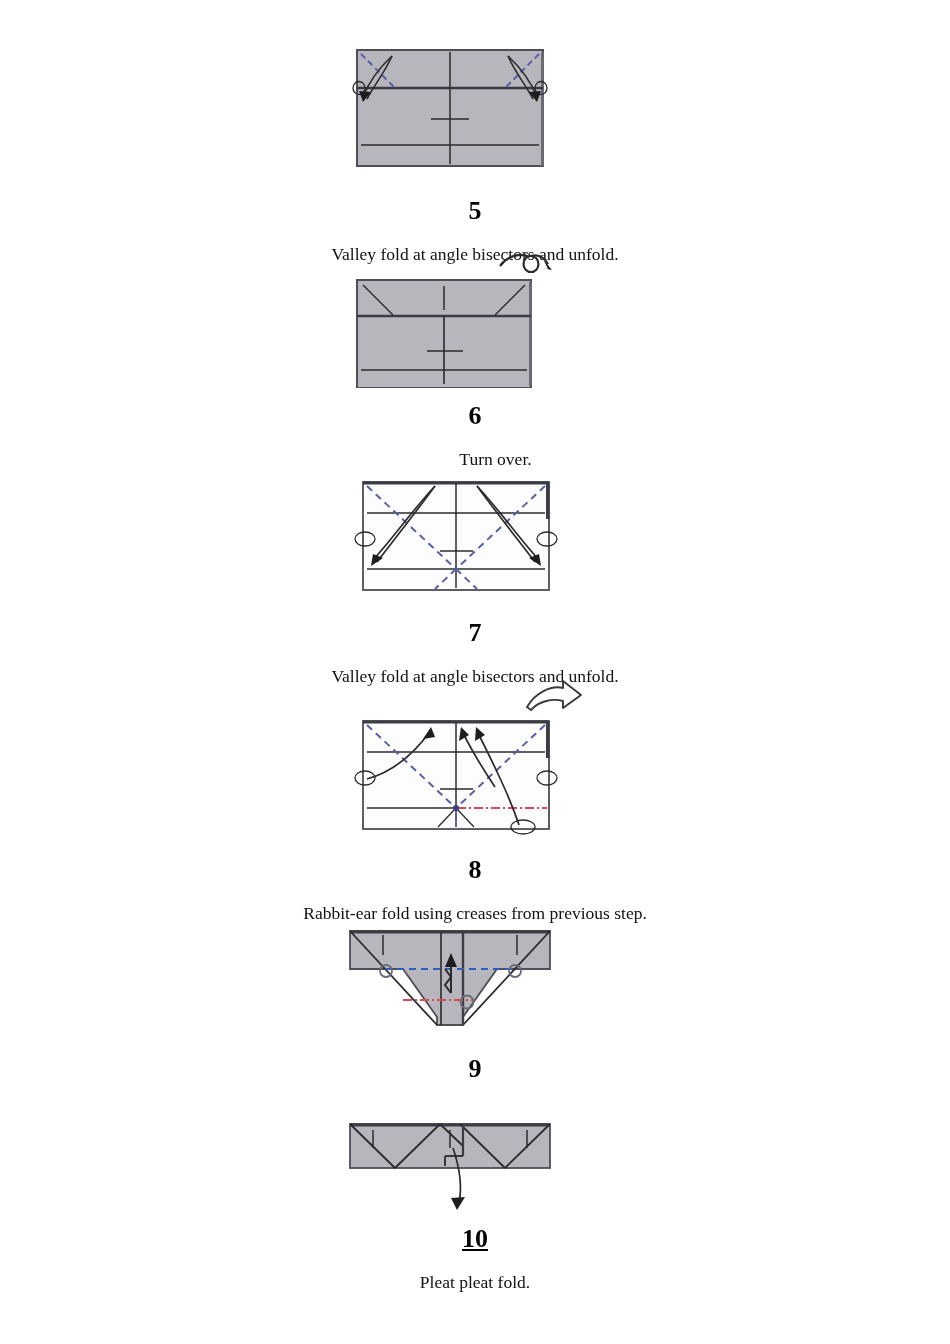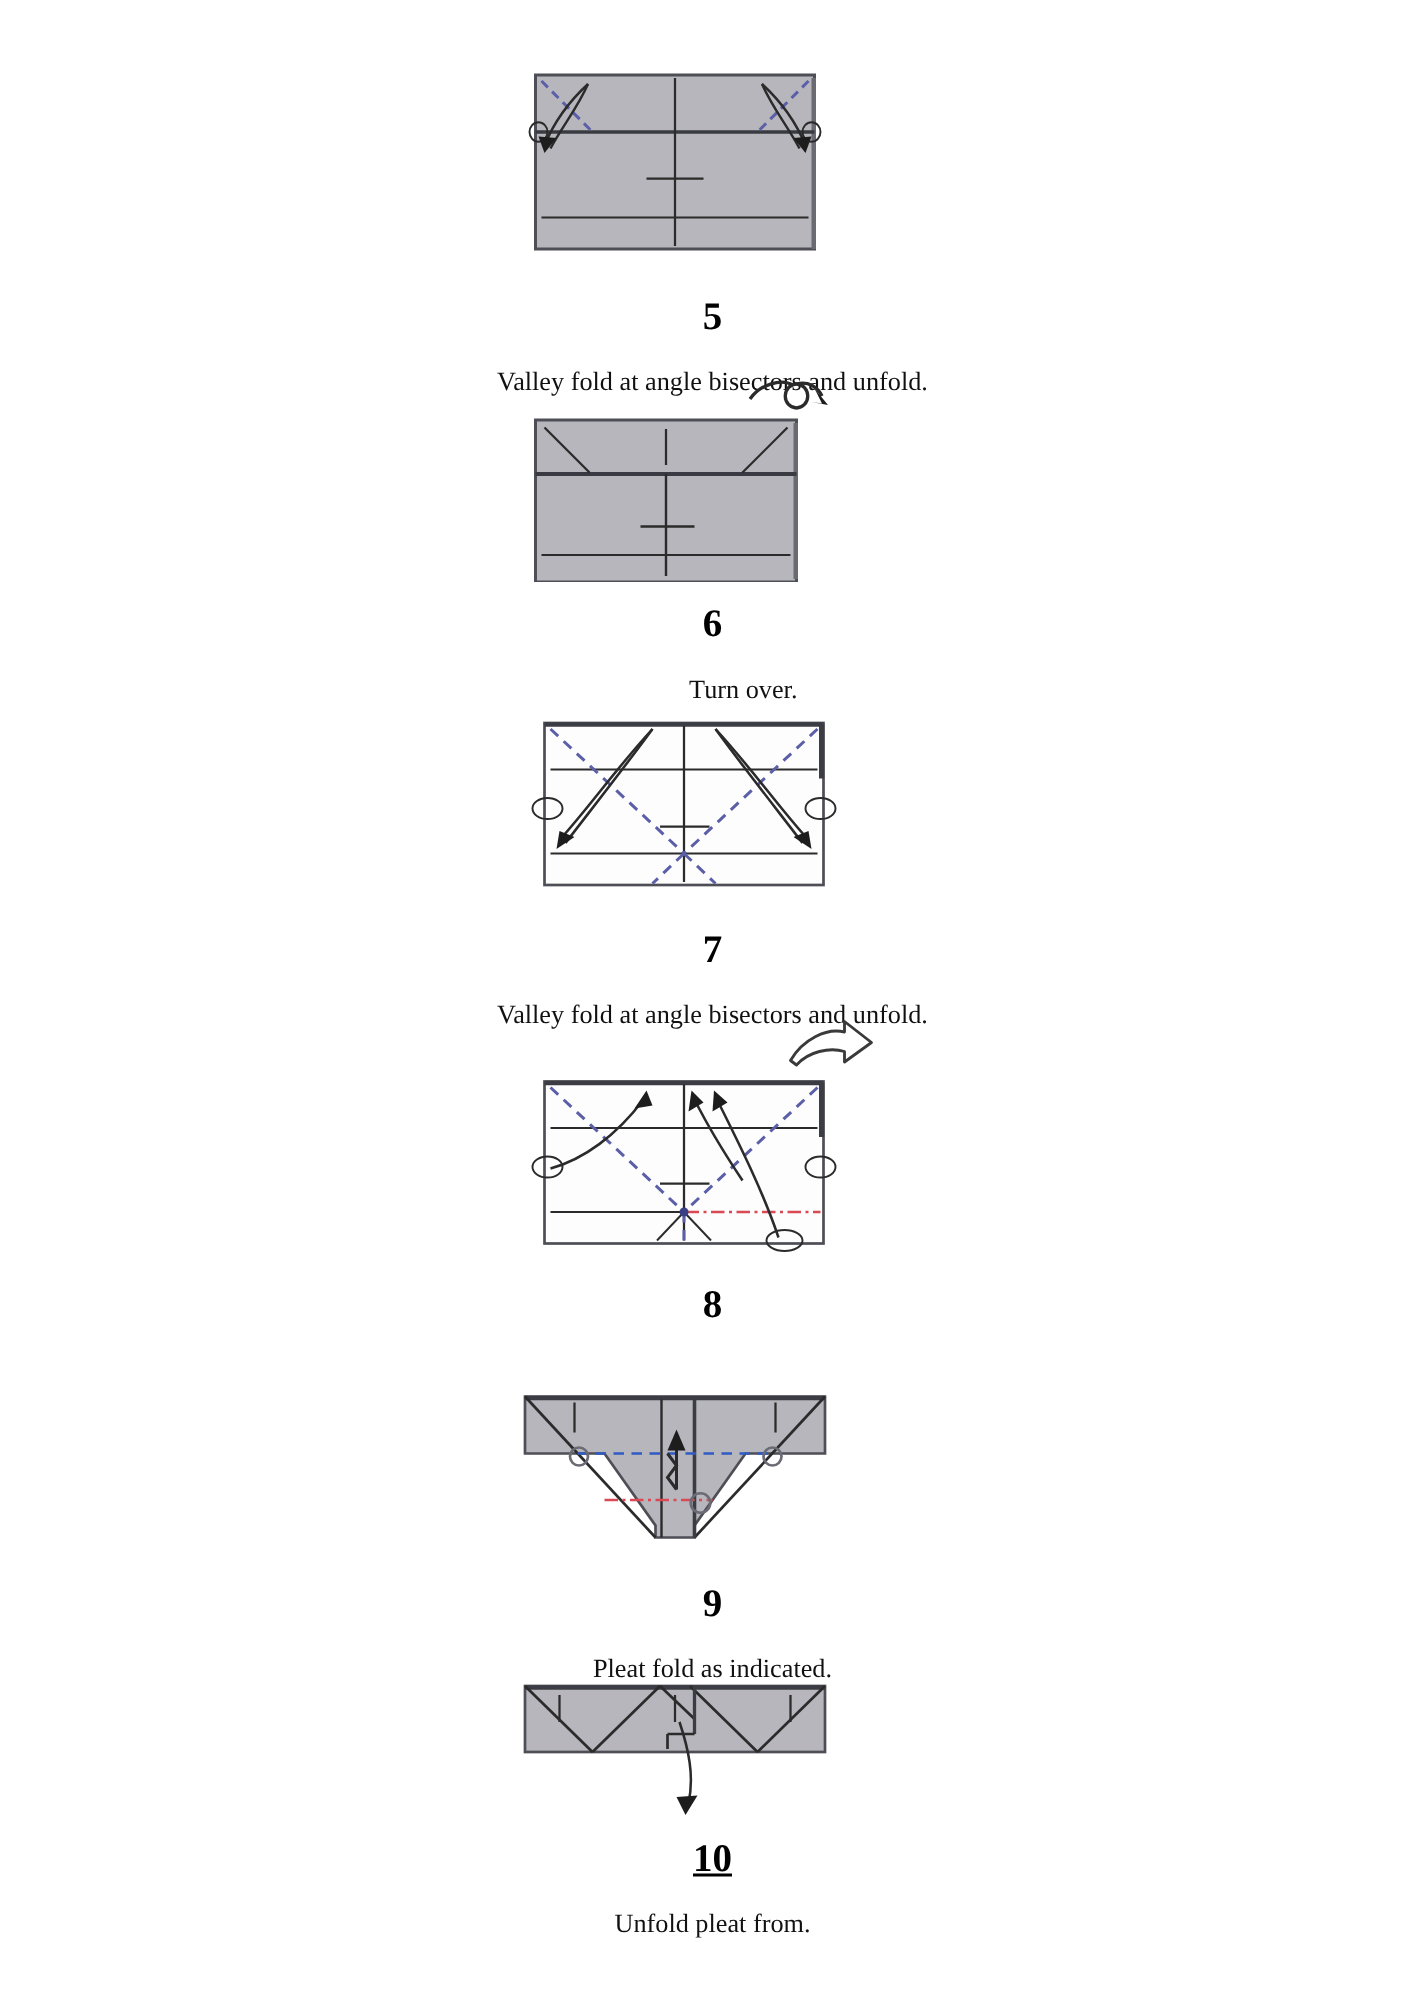--- a/index.html
+++ b/index.html
@@ -202,20 +202,21 @@
         <polygon points="86,52 78,64 90,62" fill="#1d1d1d"></polygon>
 
         <path d="M 150 112 C 138 94, 126 74, 118 58" fill="none" stroke="#2b2b2b" stroke-width="1.7"></path>
         <polygon points="116,52 114,66 124,60" fill="#1d1d1d"></polygon>
 
         <path d="M 174 150 C 164 120, 148 88, 133 58" fill="none" stroke="#2b2b2b" stroke-width="1.7"></path>
         <polygon points="131,52 130,66 140,60" fill="#1d1d1d"></polygon>
       </svg>
     </div>
     <div class="step-number" style="margin-top:12px;">8</div>
+    <div class="step-caption" style="margin-top:20px;">Rabbit-ear fold using creases from previous step.</div>
   </div>
 
   <div class="step" style="top:925px;">
     <div class="figure-wrap">
       <svg width="260" height="115" viewBox="0 0 260 115">
 
         <path d="M 5 6 L 205 6 L 205 44 L 152 44 L 118 92 L 118 100 L 92 100 L 92 92 L 58 44 L 5 44 Z" fill="#b6b6bc" stroke="#4e4e56" stroke-width="1.8"></path>
 
         <line x1="5" y1="7" x2="205" y2="7" stroke="#3c3c44" stroke-width="3"></line>
 
@@ -239,21 +240,20 @@
         <circle cx="122" cy="77" r="6.5" fill="none" stroke="#6b6b76" stroke-width="1.8"></circle>
 
         <g>
           <line x1="106" y1="68" x2="106" y2="36" stroke="#2b2b2b" stroke-width="2"></line>
           <polygon points="106,28 100,42 112,42" fill="#1d1d1d"></polygon>
           <path d="M 106 68 L 100 60 L 106 52 L 100 44" fill="none" stroke="#2b2b2b" stroke-width="2"></path>
         </g>
       </svg>
     </div>
     <div class="step-number" style="margin-top:16px;">9</div>
-    <div class="step-caption" style="margin-top:20px;">Pleat fold as indicated.</div>
   </div>
 
   <div class="step" style="top:1118px;">
     <div class="figure-wrap">
       <svg width="260" height="100" viewBox="0 0 260 100">
 
         <rect x="5" y="6" width="200" height="44" fill="#b6b6bc" stroke="#4e4e56" stroke-width="1.8"></rect>
 
         <line x1="5" y1="7" x2="205" y2="7" stroke="#3c3c44" stroke-width="3"></line>
 
@@ -269,16 +269,16 @@
 
         <line x1="118" y1="6" x2="118" y2="38" stroke="#3c3c44" stroke-width="2.2"></line>
         <line x1="100" y1="38" x2="118" y2="38" stroke="#2b2b2b" stroke-width="1.8"></line>
         <line x1="100" y1="38" x2="100" y2="48" stroke="#2b2b2b" stroke-width="1.8"></line>
 
         <path d="M 108 30 C 114 48, 118 66, 114 84" fill="none" stroke="#2b2b2b" stroke-width="1.7"></path>
         <polygon points="112,92 120,79 106,80" fill="#1d1d1d"></polygon>
       </svg>
     </div>
     <div class="step-number" style="margin-top:8px;text-decoration:underline;">10</div>
-    <div class="step-caption" style="margin-top:20px;">Unfold pleat from.</div>
+    <div class="step-caption" style="margin-top:20px;">Pleat pleat fold.</div>
   </div>
 
 </div>
 
 </body></html>

